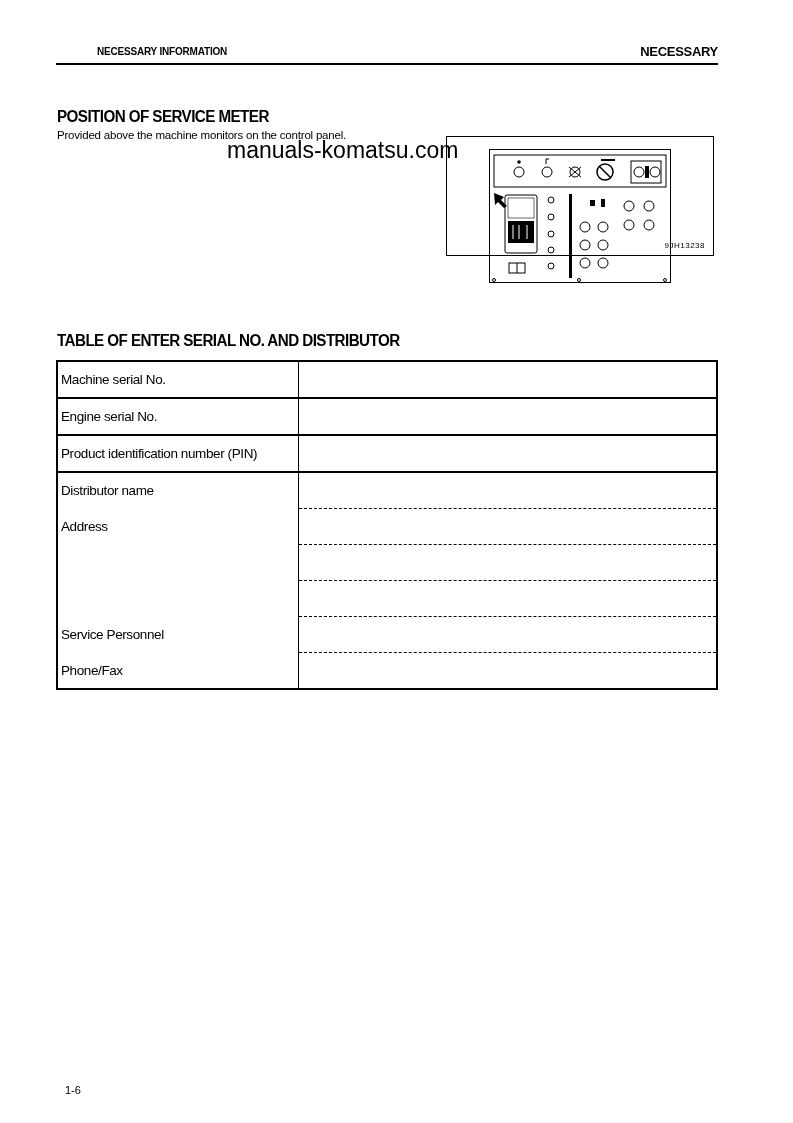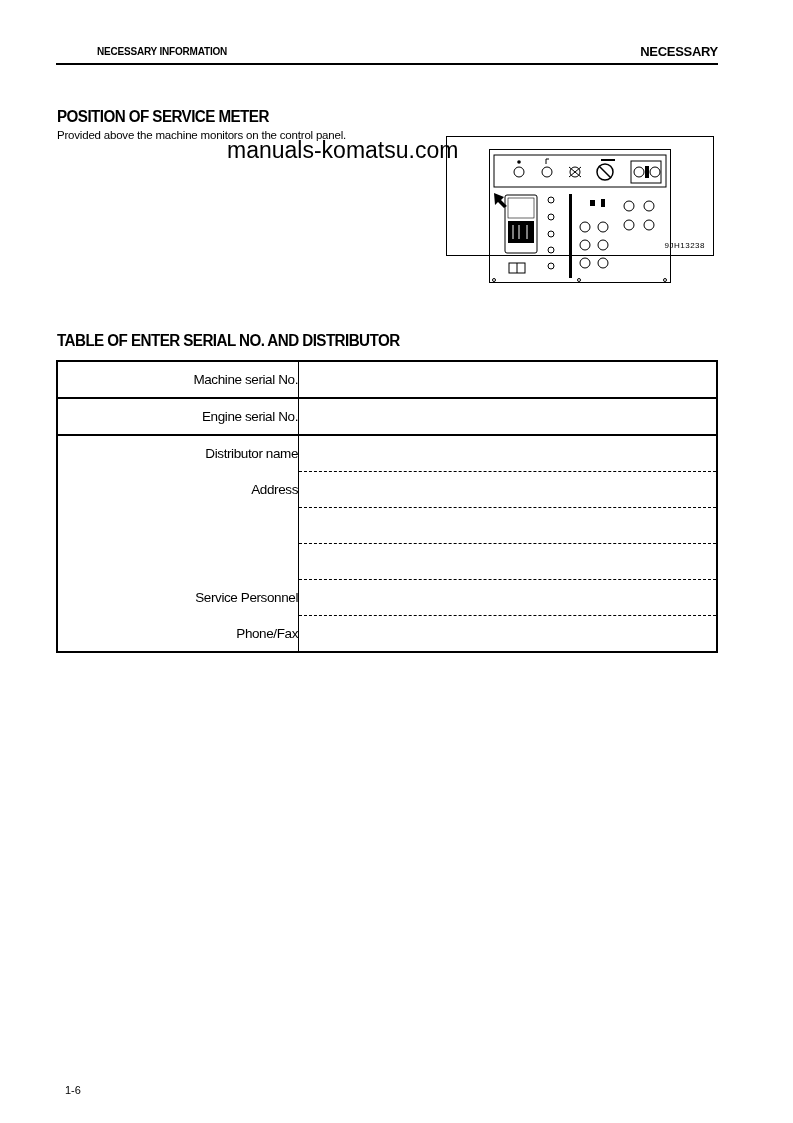--- a/index.html
+++ b/index.html
@@ -13,21 +13,21 @@
   .desc { position: absolute; left: 57px; top: 129px; font-size: 11.5px; letter-spacing: -0.2px; }
   .watermark { position: absolute; left: 227px; top: 137px; font-size: 23px; font-weight: normal; color: #000; letter-spacing: 0px; }
   .figure { position: absolute; left: 446px; top: 136px; width: 268px; height: 120px; border: 1px solid #000; box-sizing: border-box; }
   .fig-label { position: absolute; right: 8px; bottom: 5px; font-size: 8px; letter-spacing: 0.5px; }
   .fig-svg { position: absolute; left: 42px; top: 12px; }
   table.serial { position: absolute; left: 56px; top: 360px; width: 662px; border-collapse: collapse; }
   table.serial td { height: 35px; padding: 0 0 0 3px; font-size: 13.5px; letter-spacing: -0.4px; vertical-align: middle; }
   table.serial td.lbl { width: 237px; border-right: 1px solid #000; }
   .solid-top { border-top: 2px solid #000; }
   .solid-bottom { border-bottom: 2px solid #000; }
-  .edges td:first-child { border-left: 2px solid #000; text-align: right; }
+  .edges td:first-child { border-left: 2px solid #000; }
   .edges td:last-child { border-right: 2px solid #000; }
   .dash-bottom { border-bottom: 1.5px dashed #000; }
   .page-num { position: absolute; left: 65px; top: 1084px; font-size: 11px; }
 </style>
 </head>
 <body>
 
 <div class="hdr-left">NECESSARY INFORMATION</div>
 <div class="hdr-right">NECESSARY</div>
 <div class="hdr-rule"></div>
@@ -101,20 +101,24 @@
   <tbody>
       <tr class="edges solid-top solid-bottom">
     <td class="lbl solid-top">Machine serial No.</td>
     <td class="solid-top"></td>
   </tr>
   <tr class="edges">
     <td class="lbl solid-top">Engine serial No.</td>
     <td class="solid-top"></td>
   </tr>
   <tr class="edges">
+    <td class="lbl solid-top">Product identification number (PIN)</td>
+    <td class="solid-top"></td>
+  </tr>
+  <tr class="edges">
     <td class="lbl solid-top">Distributor name</td>
     <td class="solid-top dash-bottom"></td>
   </tr>
   <tr class="edges">
     <td class="lbl">Address</td>
     <td class="dash-bottom"></td>
   </tr>
   <tr class="edges">
     <td class="lbl"></td>
     <td class="dash-bottom"></td>

